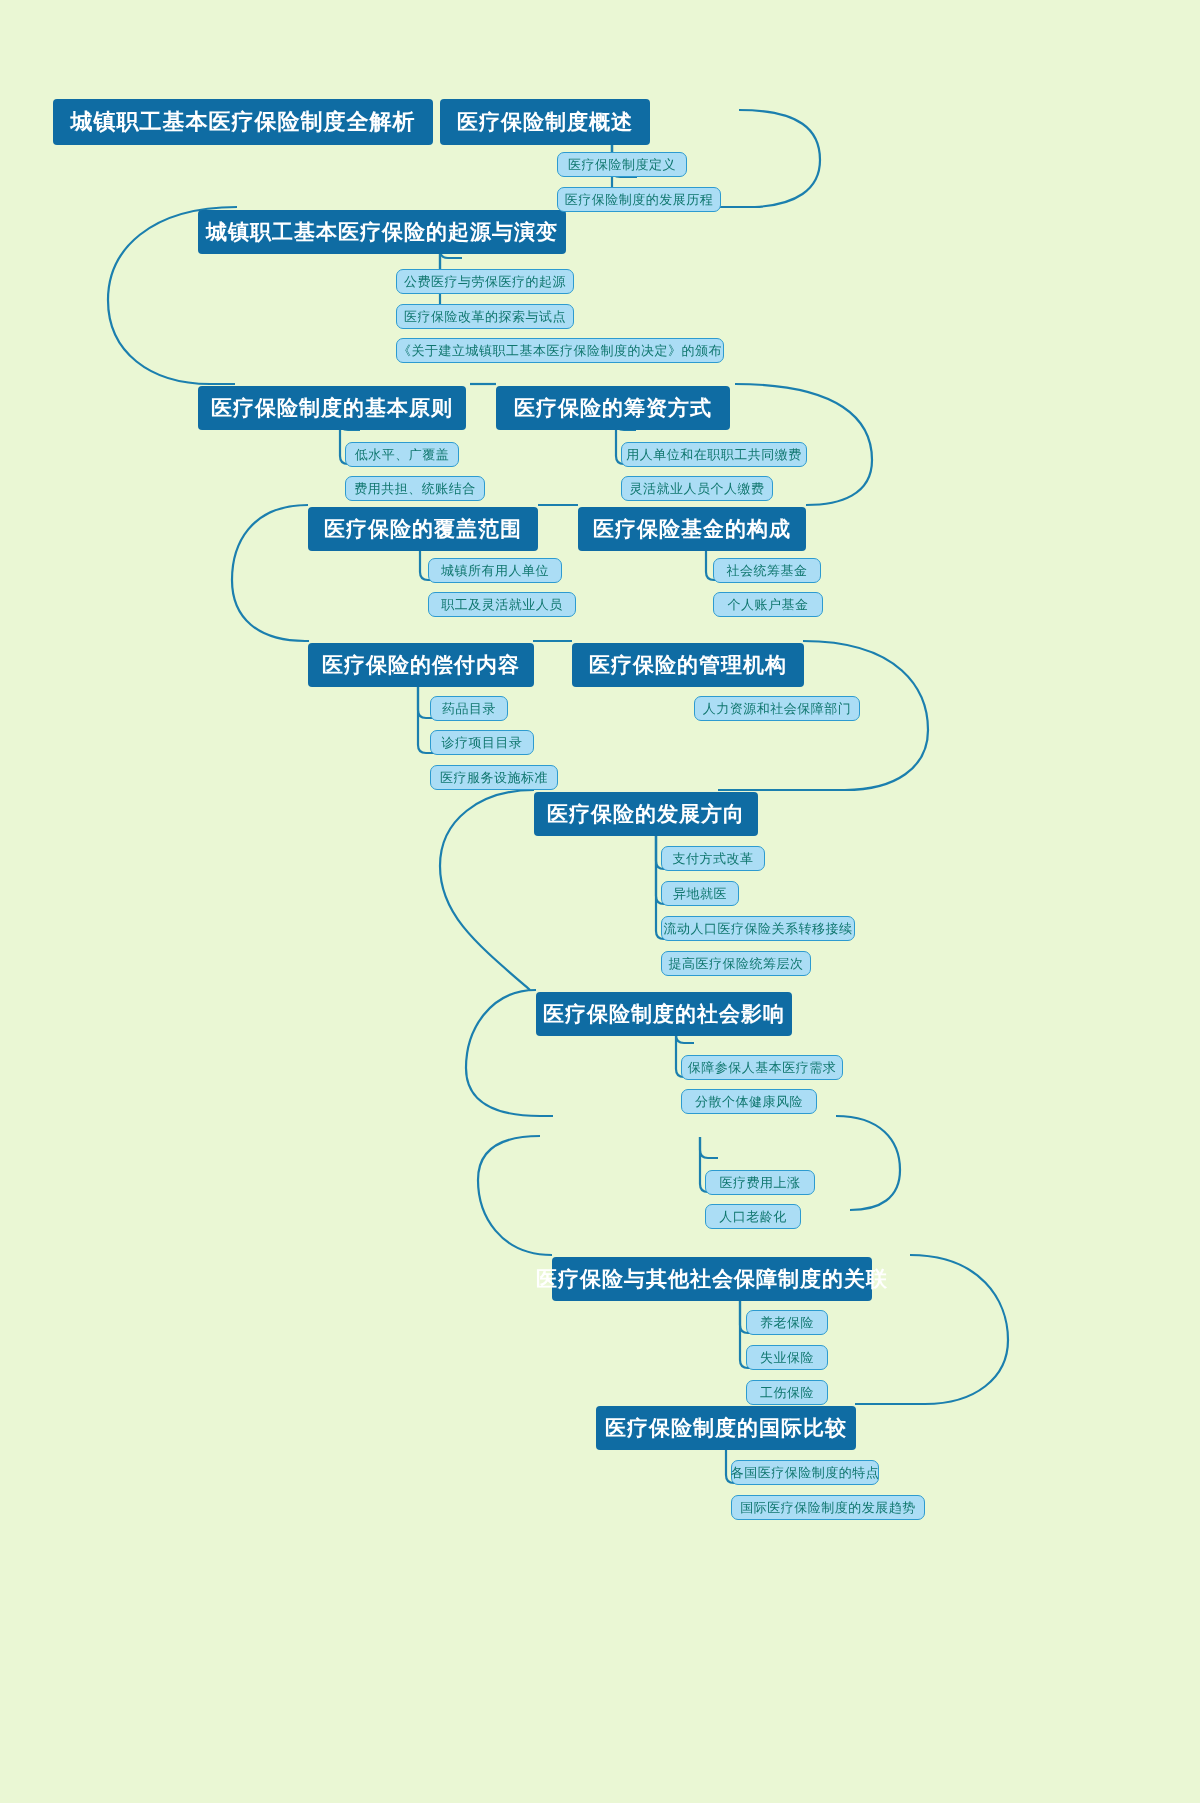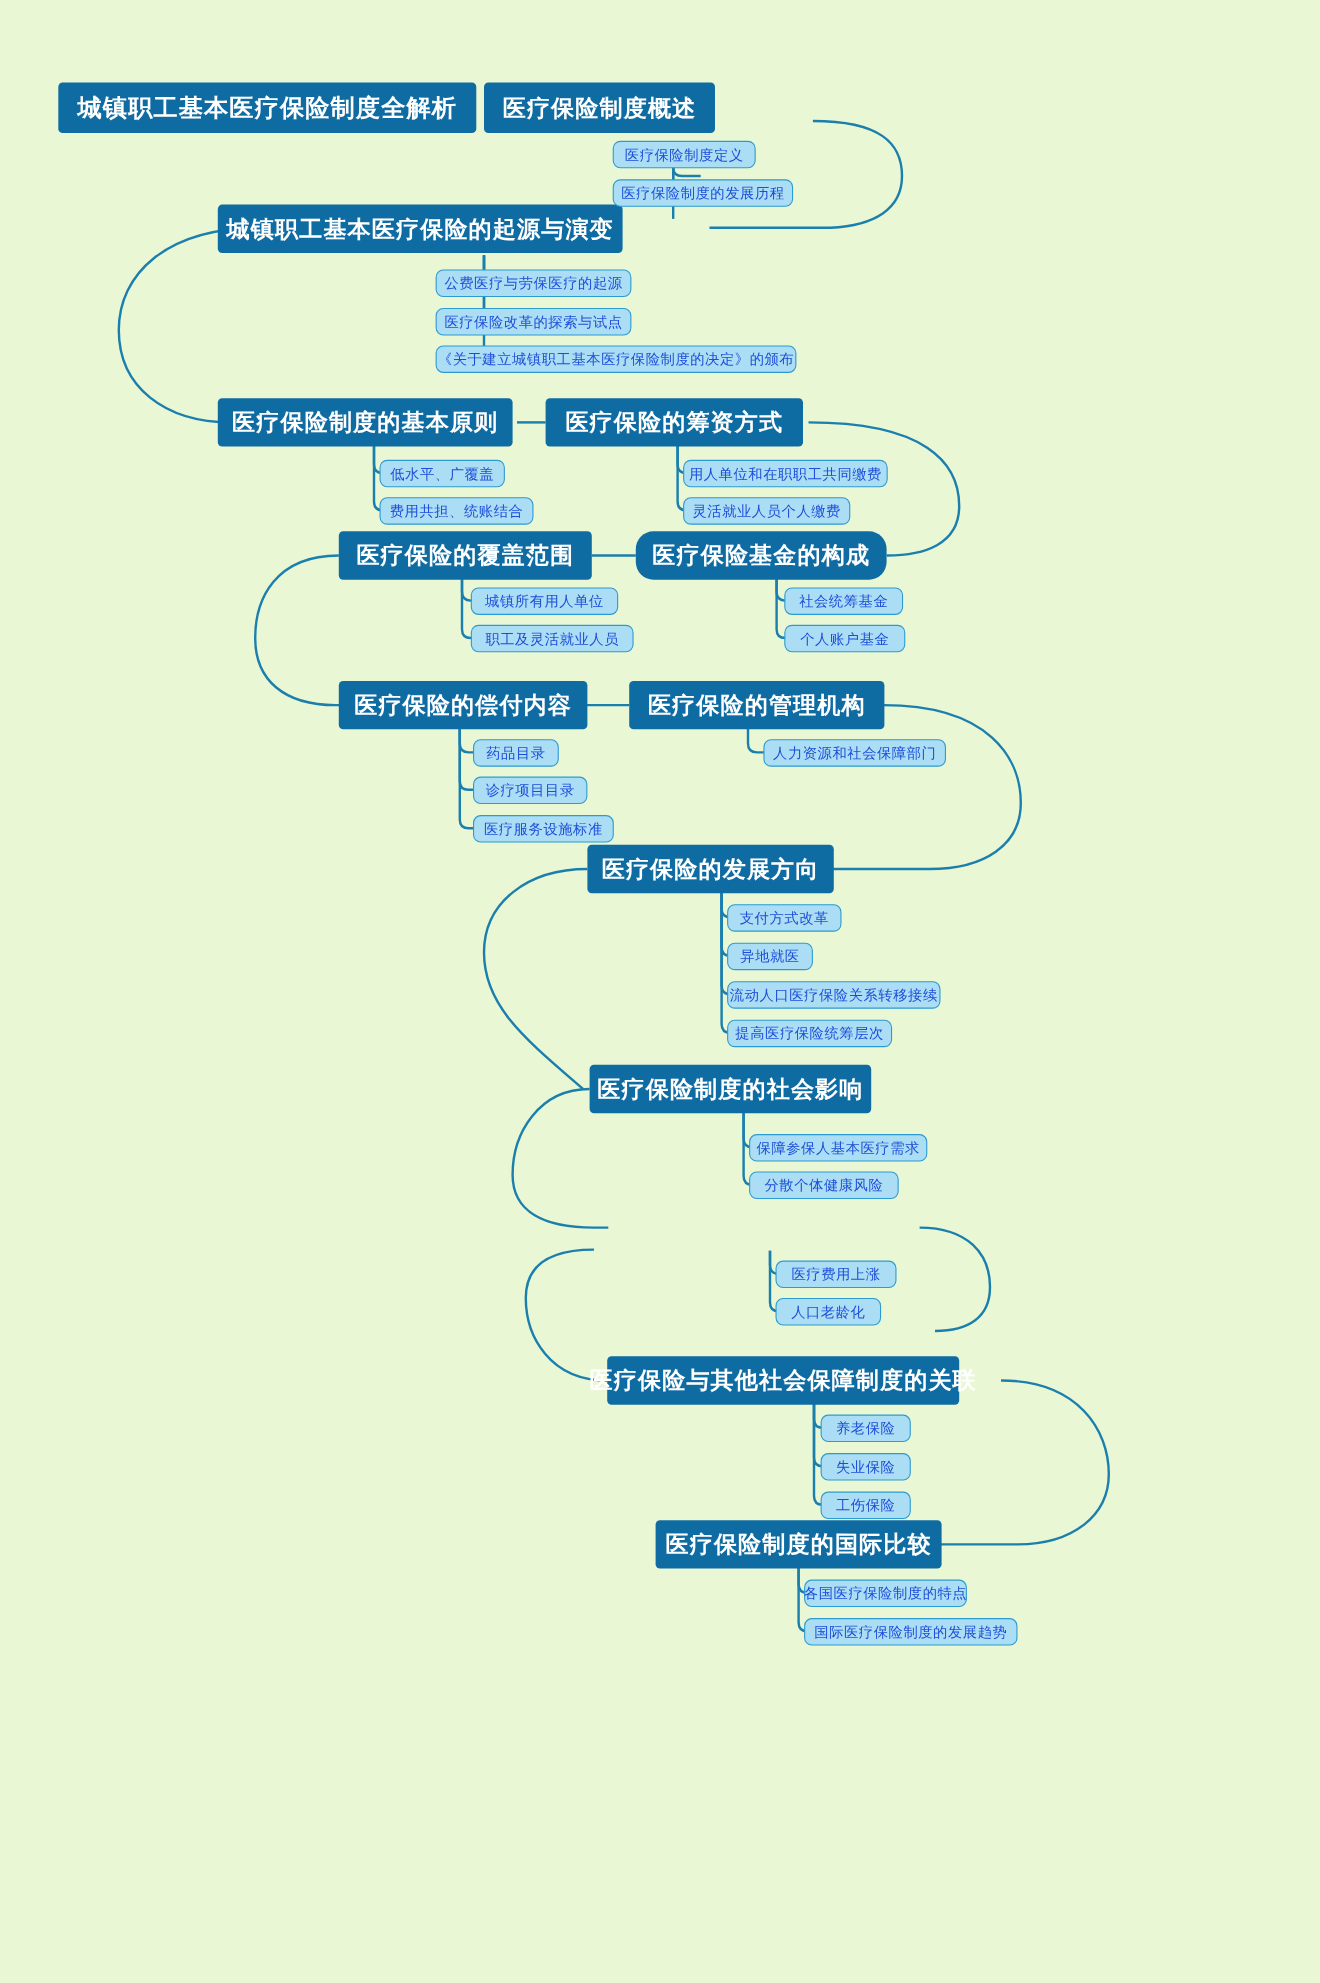--- a/index.html
+++ b/index.html
@@ -5,38 +5,38 @@
   html,body{margin:0;padding:0;}
   body{
     width:1200px;height:1803px;
     background:#eaf7d4;
     font-family:"Liberation Sans","DejaVu Sans",sans-serif;
     position:relative;
     overflow:hidden;
   }
   #canvas{position:absolute;inset:0;width:1200px;height:1803px;}
   svg.links{position:absolute;left:0;top:0;width:1200px;height:1803px;pointer-events:none;}
-  .node{position:absolute;box-sizing:border-box;display:flex;align-items:center;justify-content:center;white-space:nowrap;}
+  .node{position:absolute;box-sizing:border-box;display:flex;align-items:center;justify-content:center;white-space:nowrap;margin-top:24px;}
   
   .main{
     background:#0f6ca3;
     color:#ffffff;
     border-radius:4px;
     font-size:21px;
     font-weight:600;
     letter-spacing:1px;
     padding:0 18px;
     height:42px;
     box-shadow:0 0 0 0 rgba(0,0,0,0);
   }
   .main.root{font-size:21px;}
   
   .leaf{
     background:#abddf5;
-    color:#1d4ed8;
+    color:#0f766e;
     border:1.6px solid #2d9bd0;
     border-radius:7px;
     font-size:13px;
     height:25px;
     padding:0 11px;
     letter-spacing:0.5px;
   }
 </style>
 </head>
 <body>
@@ -122,21 +122,21 @@
     </g>
   </svg>
 
   <div class="node main root" style="left:53px;top:75px;width:380px;height:46px;font-size:22px;">城镇职工基本医疗保险制度全解析</div>
 
   <div class="node main" style="left:440px;top:75px;width:210px;height:46px;">医疗保险制度概述</div>
   <div class="node main" style="left:198px;top:186px;width:368px;height:44px;">城镇职工基本医疗保险的起源与演变</div>
   <div class="node main" style="left:198px;top:362px;width:268px;height:44px;">医疗保险制度的基本原则</div>
   <div class="node main" style="left:496px;top:362px;width:234px;height:44px;">医疗保险的筹资方式</div>
   <div class="node main" style="left:308px;top:483px;width:230px;height:44px;">医疗保险的覆盖范围</div>
-  <div class="node main" style="left:578px;top:483px;width:228px;height:44px;border-radius:16px;">医疗保险基金的构成</div>
+  <div class="node main" style="left:578px;top:483px;width:228px;height:44px;">医疗保险基金的构成</div>
   <div class="node main" style="left:308px;top:619px;width:226px;height:44px;">医疗保险的偿付内容</div>
   <div class="node main" style="left:572px;top:619px;width:232px;height:44px;">医疗保险的管理机构</div>
   <div class="node main" style="left:534px;top:768px;width:224px;height:44px;">医疗保险的发展方向</div>
   <div class="node main" style="left:536px;top:968px;width:256px;height:44px;">医疗保险制度的社会影响</div>
   <div class="node main" style="left:552px;top:1233px;width:320px;height:44px;">医疗保险与其他社会保障制度的关联</div>
   <div class="node main" style="left:596px;top:1382px;width:260px;height:44px;">医疗保险制度的国际比较</div>
 
   <div class="node leaf" style="left:557px;top:128px;width:130px;">医疗保险制度定义</div>
   <div class="node leaf" style="left:557px;top:163px;width:164px;">医疗保险制度的发展历程</div>
 

